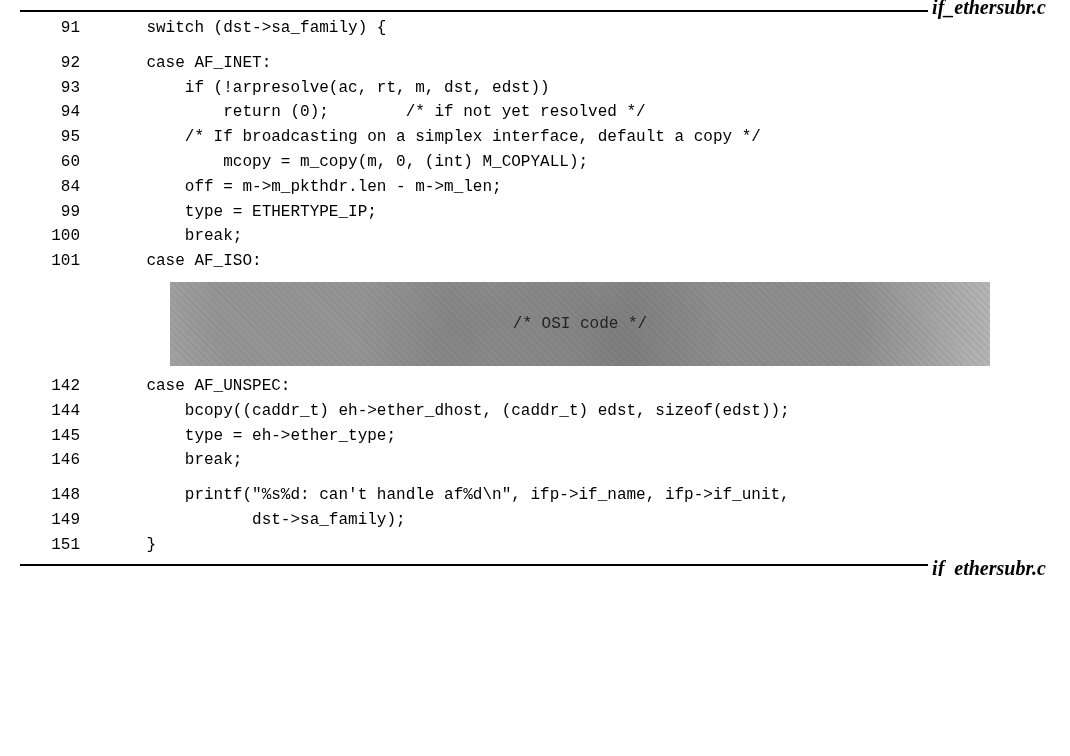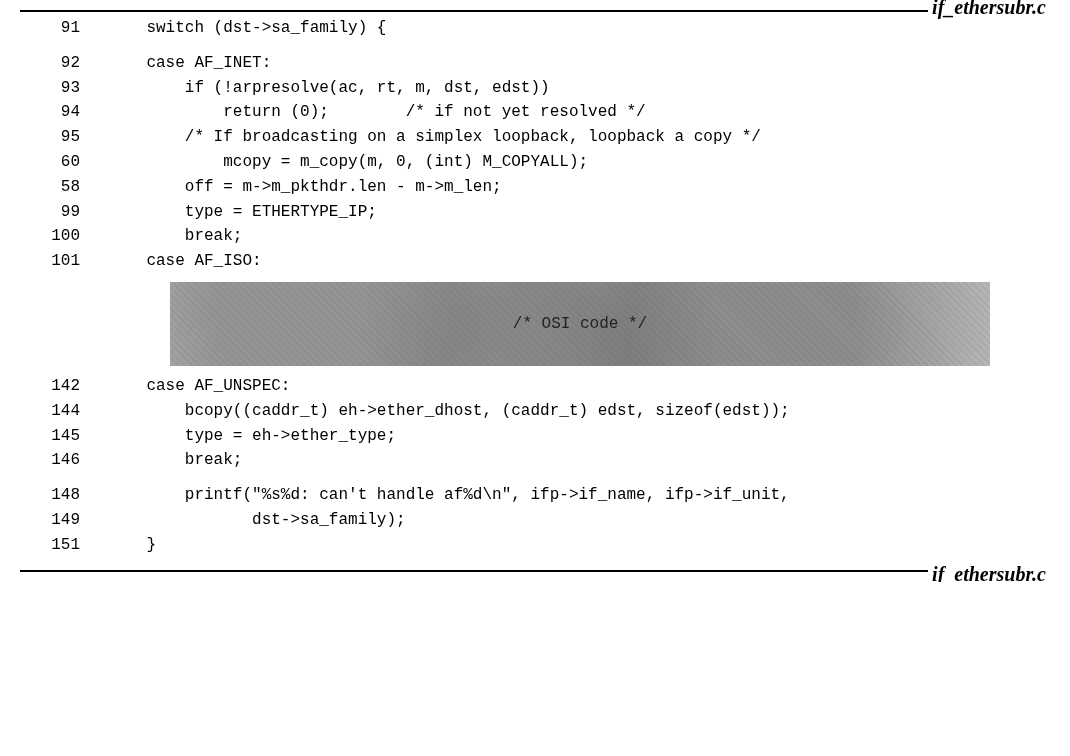--- a/index.html
+++ b/index.html
@@ -26,21 +26,21 @@
     font-family: "Times New Roman", Times, serif;
     font-style: italic;
     font-weight: bold;
     font-size: 20px;
     background: #fff;
     padding: 0 4px;
   }
   .filename.top { top: -14px; }
   .filename.bottom { bottom: -14px; }
   .code-block {
-    padding: 4px 0 12px 0;
+    padding: 4px 0 6px 0;
   }
   .line {
     display: flex;
     align-items: baseline;
     line-height: 1.55;
     white-space: pre;
   }
   .num {
     width: 60px;
     text-align: right;
@@ -81,23 +81,23 @@
 <div class="frame">
   <hr class="hr">
   <span class="filename top">if_ethersubr.c</span>
 
   <div class="code-block" id="code-block">
       <div class="line"><span class="num">91</span><span class="txt">    switch (dst-&gt;sa_family) {</span></div>
       <div class="gap"></div>
       <div class="line"><span class="num">92</span><span class="txt">    case AF_INET:</span></div>
       <div class="line"><span class="num">93</span><span class="txt">        if (!arpresolve(ac, rt, m, dst, edst))</span></div>
       <div class="line"><span class="num">94</span><span class="txt">            return (0);        /* if not yet resolved */</span></div>
-      <div class="line"><span class="num">95</span><span class="txt">        /* If broadcasting on a simplex loopback, loopback a copy */</span></div>
+      <div class="line"><span class="num">95</span><span class="txt">        /* If broadcasting on a simplex interface, default a copy */</span></div>
       <div class="line"><span class="num">60</span><span class="txt">            mcopy = m_copy(m, 0, (int) M_COPYALL);</span></div>
-      <div class="line"><span class="num">58</span><span class="txt">        off = m-&gt;m_pkthdr.len - m-&gt;m_len;</span></div>
+      <div class="line"><span class="num">84</span><span class="txt">        off = m-&gt;m_pkthdr.len - m-&gt;m_len;</span></div>
       <div class="line"><span class="num">99</span><span class="txt">        type = ETHERTYPE_IP;</span></div>
       <div class="line"><span class="num">100</span><span class="txt">        break;</span></div>
       <div class="line"><span class="num">101</span><span class="txt">    case AF_ISO:</span></div>
       <div class="osi-box">/* OSI code */</div>
       <div class="line"><span class="num">142</span><span class="txt">    case AF_UNSPEC:</span></div>
       <div class="line"><span class="num">144</span><span class="txt">        bcopy((caddr_t) eh-&gt;ether_dhost, (caddr_t) edst, sizeof(edst));</span></div>
       <div class="line"><span class="num">145</span><span class="txt">        type = eh-&gt;ether_type;</span></div>
       <div class="line"><span class="num">146</span><span class="txt">        break;</span></div>
       <div class="gap"></div>
       <div class="line"><span class="num">148</span><span class="txt">        printf("%s%d: can't handle af%d\n", ifp-&gt;if_name, ifp-&gt;if_unit,</span></div>

